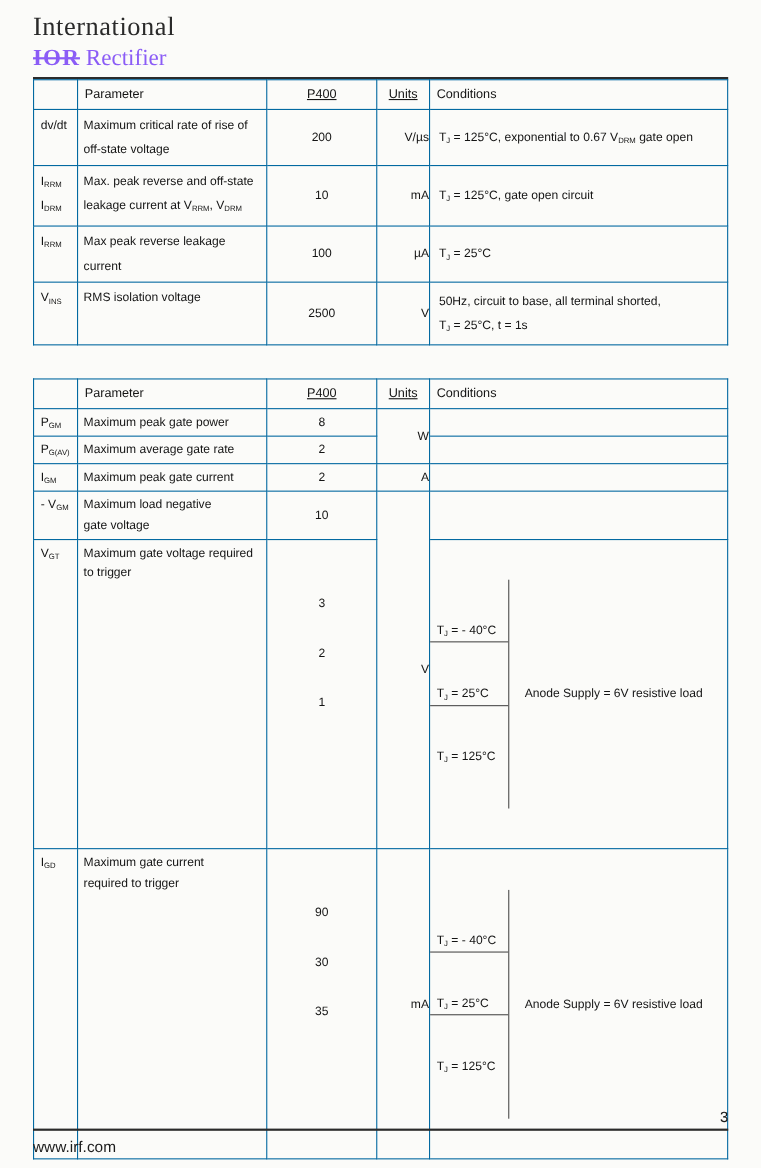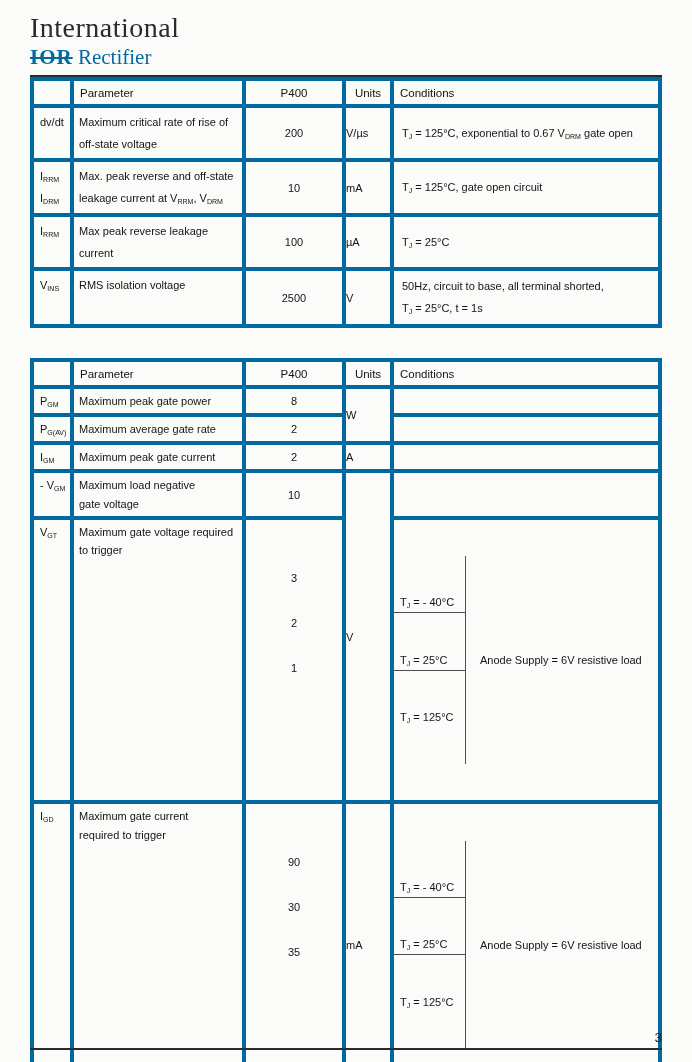--- a/index.html
+++ b/index.html
@@ -6,45 +6,45 @@
   html,body { background: #fbfbf9; }
   body {
     width: 692px; height: 1062px;
     font-family: "Liberation Sans", "DejaVu Sans", sans-serif;
     color: #1b1b1b;
   }
   .page { position: relative; width: 692px; height: 1062px; padding: 12px 30px 0 30px; overflow: hidden; }
 
   
   .hdr { display: flex; justify-content: space-between; align-items: flex-start; }
-  .logo-top { font-family: "Liberation Serif", "DejaVu Serif", serif; font-size: 28px; color: #2a2a2a; letter-spacing: 0.5px; }
-  .logo-bottom { font-family: "Liberation Serif", "DejaVu Serif", serif; font-size: 21px; color: #0369a1; margin-top: 1px; }
+  .logo-top { font-family: "Liberation Serif", "DejaVu Serif", serif; font-size: 24px; color: #2a2a2a; letter-spacing: 0.5px; }
+  .logo-bottom { font-family: "Liberation Serif", "DejaVu Serif", serif; font-size: 21px; color: #8b5cf6; margin-top: 1px; }
   .logo-ir { font-weight: bold; text-decoration: line-through; letter-spacing: 1px; }
   .hdr-right { text-align: right; padding-top: 5px; }
   .series { font-size: 16px; font-weight: bold; white-space: pre; }
   .bulletin { font-size: 12.5px; margin-top: 13px; white-space: pre; }
   .rule { border-bottom: 2px solid #2b2b2b; margin-top: 5px; }
 
   
   .sect-title { font-size: 15px; font-weight: normal; margin: 13px 0 8px 1px; color: #161616; }
   .gap-lg { margin-top: 30px; }
 
   
   table { width: 100%; border-collapse: collapse; table-layout: fixed; font-size: 11px; color: #141414; }
   col.c-sym { width: 40px; }
   col.c-param { width: 172px; }
   col.c-val { width: 100px; }
   col.c-unit { width: 48px; }
-  th, td { border: 4px solid #0369a1; white-space: pre-wrap; }
+  th, td { border: 1px solid #0369a1; white-space: pre-wrap; }
   th { font-weight: normal; font-size: 11.5px; height: 27px; padding: 2px 6px; text-align: left; vertical-align: middle; }
-  th.c { text-align: center; }
+  th.c { text-align: center; text-decoration: underline; }
   td.sym { padding: 3px 2px 2px 6px; vertical-align: top; line-height: 1.65; }
   td.param { padding: 3px 5px; vertical-align: top; line-height: 1.65; }
   td.val { text-align: center; vertical-align: middle; }
-  td.unit { text-align: left; vertical-align: middle; }
+  td.unit { text-align: right; vertical-align: middle; }
   td.cond { padding: 2px 8px; vertical-align: middle; line-height: 1.65; }
   .t-blocking td.param, .t-blocking td.cond, .t-blocking td.sym { line-height: 2.0; }
   sub { font-size: 0.64em; vertical-align: -0.28em; }
 
   
   .h21{height:21px}.h26{height:26px}.h42{height:42px}
   .h50{height:50px}.h55{height:55px}.h57{height:57px}.h63{height:63px}
 
   
   td.p0 { padding: 0; vertical-align: top; }
@@ -225,15 +225,16 @@
           </td>
         </tr>
 
       </tbody>
     </table>
   </div>
 
   <div class="footer">
     <div class="pg">3</div>
     <div class="footer-rule"></div>
+    <div class="url">www.irf.com</div>
   </div>
 
 </div>
 
 </body></html>

